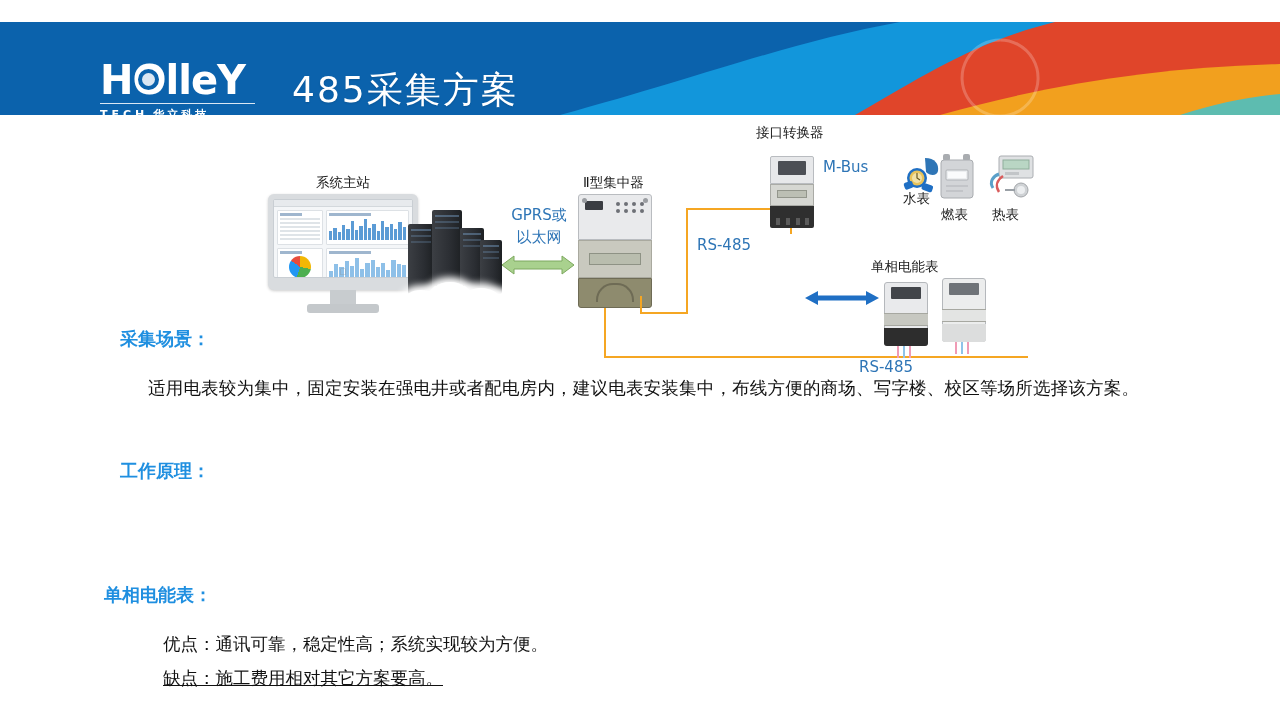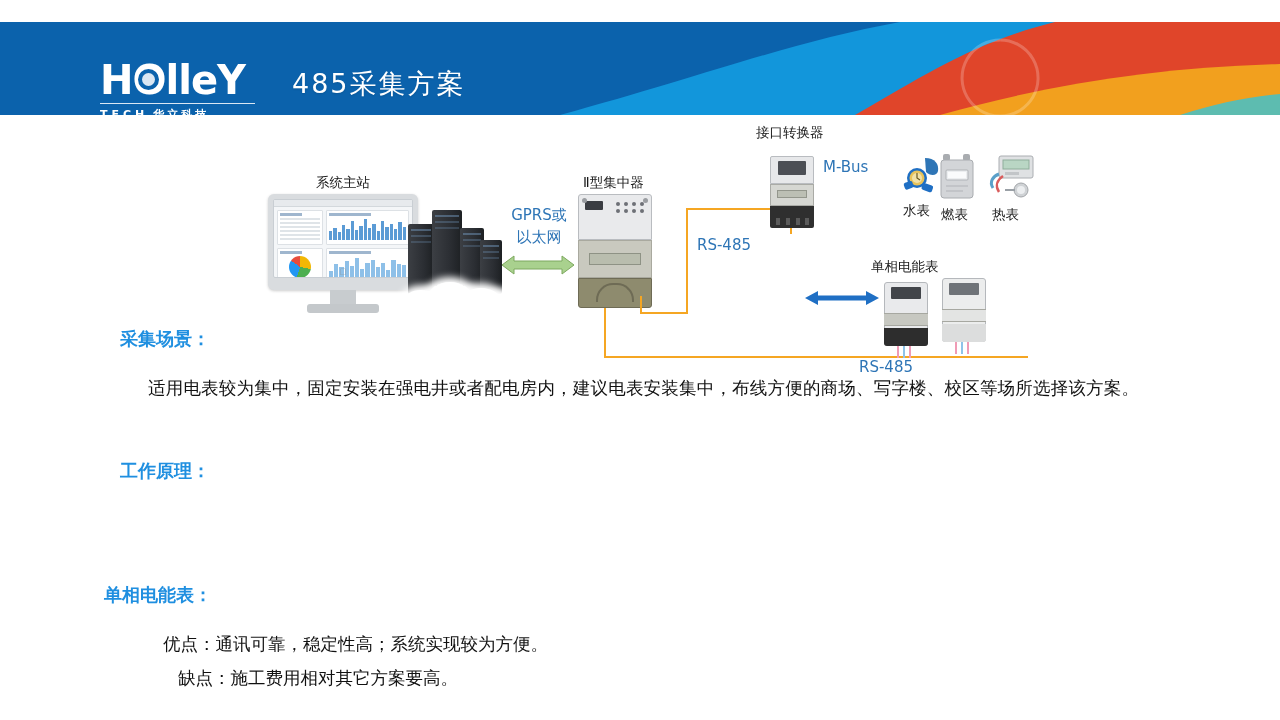--- a/index.html
+++ b/index.html
@@ -47,21 +47,21 @@
   }
   .logo-sub-en {
     font-size: 11px; font-weight: 700; color: #fff; letter-spacing: 4px;
     font-family: "DejaVu Sans", sans-serif;
   }
   .logo-sub-cn {
     font-size: 11px; font-weight: 700; color: #fff; letter-spacing: 3px;
   }
   .header-title {
     position: absolute; left: 292px; top: 44px; z-index: 5;
-    font-size: 27px; color: #ffffff; letter-spacing: 2px;
+    font-size: 36px; color: #ffffff; letter-spacing: 2px;
     font-family: "DejaVu Sans", sans-serif; font-weight: 400;
     text-shadow: 0 1px 2px rgba(0,0,0,.12);
   }
 
   
   .diagram { position: absolute; left: 0; top: 118px; width: 1280px; height: 260px; }
   .dlabel {
     position: absolute; font-size: 13.5px; color: #1a1a1a; font-weight: 500;
     white-space: nowrap;
   }
@@ -388,21 +388,21 @@
 
     <svg class="wmeter" style="left:899px; top:36px;" width="48" height="48" viewBox="0 0 48 48">
       <path d="M26,4 C36,4 40,10 39,17 C38,22 31,22 27,18 Z" fill="#2E75B6"></path>
       <circle cx="18" cy="24" r="10" fill="#1F6FC4"></circle>
       <circle cx="18" cy="24" r="7.5" fill="#E8C35A"></circle>
       <circle cx="18" cy="24" r="5" fill="#F2E2A8"></circle>
       <path d="M18,19 L18,24 L21,26" stroke="#6b5a1f" stroke-width="1.2" fill="none"></path>
       <rect x="5" y="28" width="9" height="7" rx="2" fill="#1F6FC4" transform="rotate(-20 9 31)"></rect>
       <rect x="23" y="30" width="11" height="7" rx="2" fill="#1F6FC4" transform="rotate(20 28 33)"></rect>
     </svg>
-    <div class="dlabel" style="left:903px; top:84px;">水表</div>
+    <div class="dlabel" style="left:903px; top:72px;">水表</div>
 
     <svg class="wmeter" style="left:937px; top:34px;" width="40" height="50" viewBox="0 0 40 50">
       <rect x="6" y="2" width="7" height="7" rx="2" fill="#a9acb0"></rect>
       <rect x="26" y="2" width="7" height="7" rx="2" fill="#a9acb0"></rect>
       <rect x="4" y="8" width="32" height="38" rx="3" fill="#d3d5d8" stroke="#a9acb0"></rect>
       <rect x="9" y="18" width="22" height="10" rx="1" fill="#eceef0" stroke="#b0b3b7"></rect>
       <rect x="11" y="20" width="18" height="6" fill="#fafbfc"></rect>
       <line x1="9" y1="34" x2="31" y2="34" stroke="#b7babe" stroke-width="1.2"></line>
       <line x1="9" y1="39" x2="26" y2="39" stroke="#b7babe" stroke-width="1.2"></line>
     </svg>
@@ -447,15 +447,15 @@
     </div>
   </div>
 
   <div class="section-head" style="left:120px; top:327px;">采集场景：</div>
   <div class="para" style="left:112px; top:370px; width:1060px;"><span class="indent"></span><span>适用电表较为集中，固定安装在强电井或者配电房内，建议电表安装集中，布线方便的商场、写字楼、校区等场所选择该方案。</span></div>
 
   <div class="section-head" style="left:120px; top:459px;">工作原理：</div>
 
   <div class="section-head" style="left:104px; top:583px;">单相电能表：</div>
   <div class="bullet-line" style="left:163px; top:628px;">优点：通讯可靠，稳定性高；系统实现较为方便。</div>
-  <div class="bullet-line" style="left:178px; top:662px;">缺点：施工费用相对其它方案要高。</div>
+  <div class="bullet-line" style="left:163px; top:662px;text-decoration:underline;">缺点：施工费用相对其它方案要高。</div>
 
 </div>
 
 </body></html>

